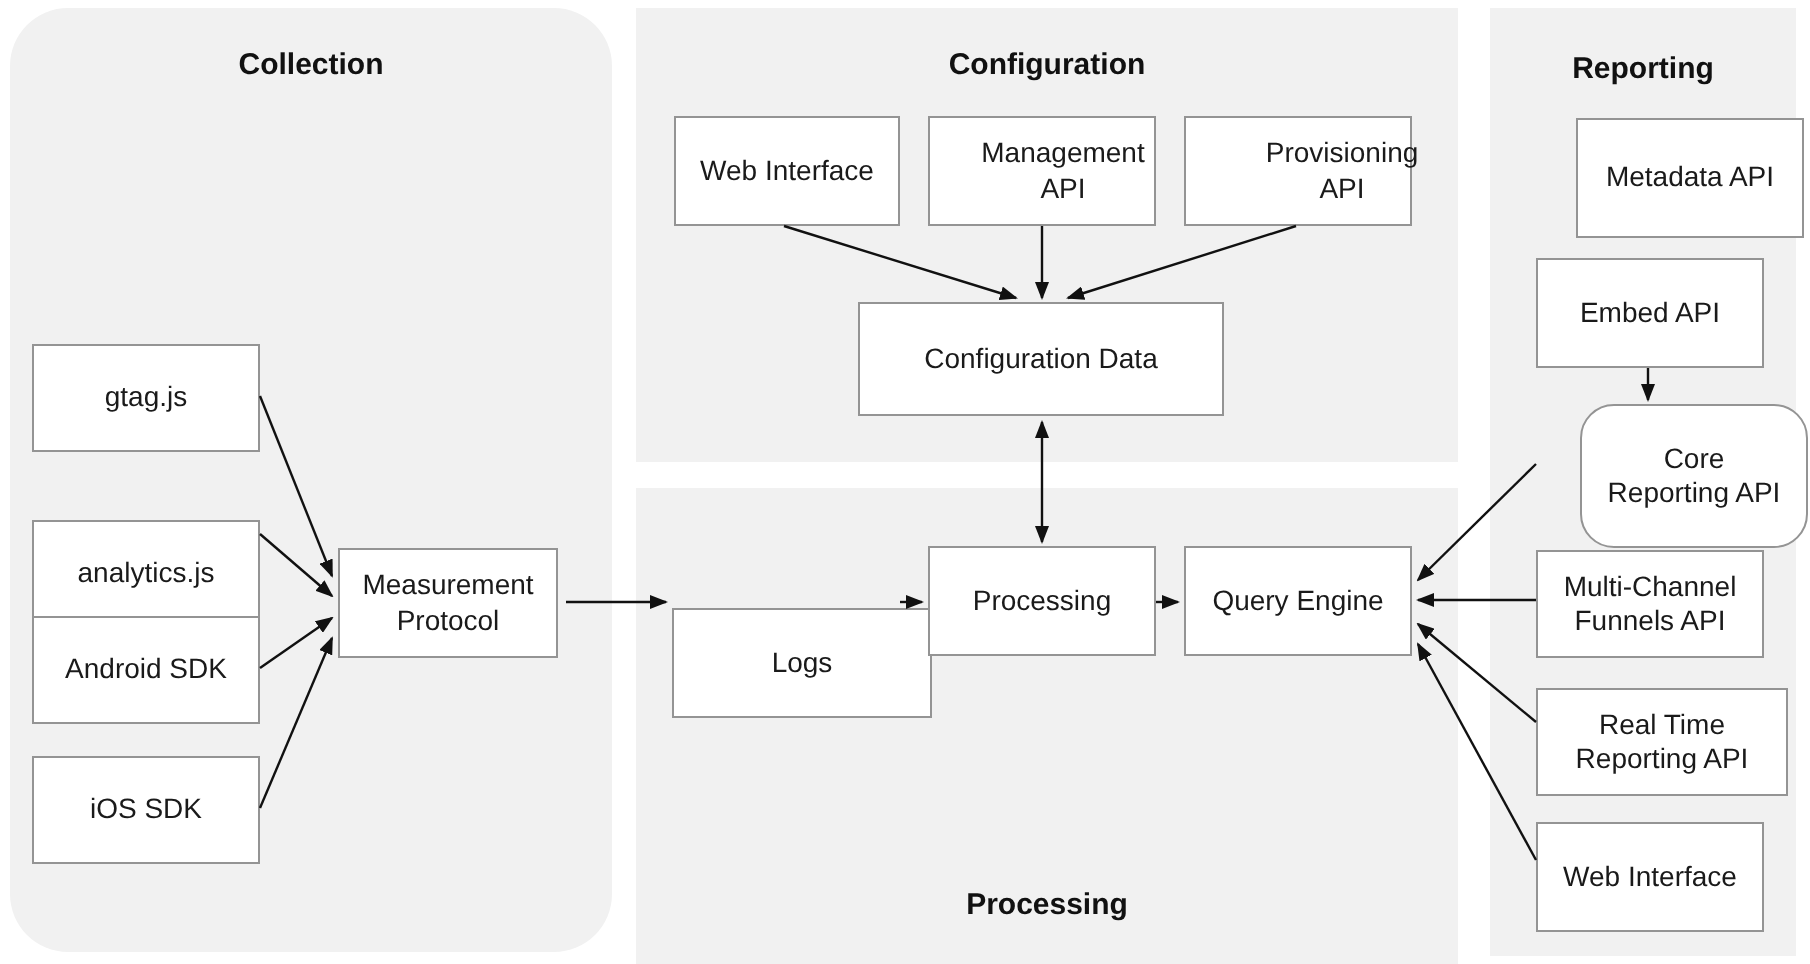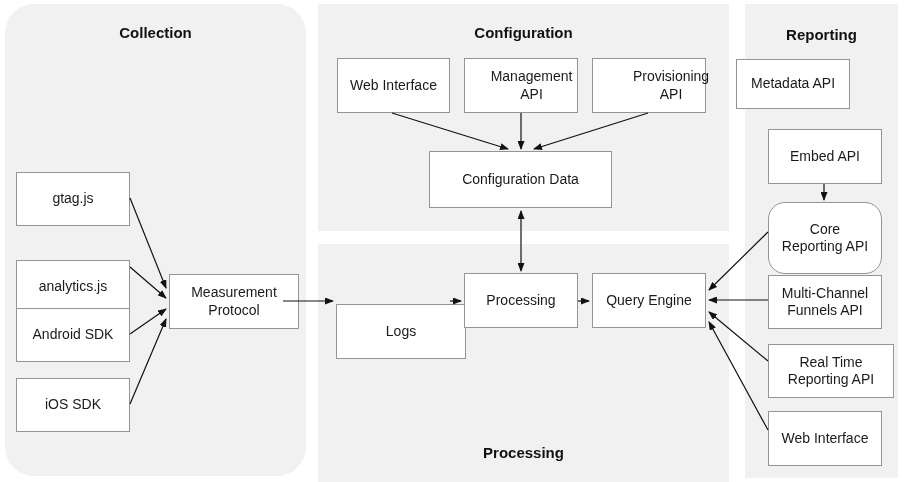--- a/index.html
+++ b/index.html
@@ -66,37 +66,37 @@
   </div>
 
   <div class="panel" style="left:745px; top:4px; width:153px; height:474px;">
     <div class="panel-title" style="top:22px;">Reporting</div>
   </div>
 
   <div class="node" style="left:16px; top:172px; width:114px; height:54px;">gtag.js</div>
   <div class="node" style="left:16px; top:240px; width:114px; height:54px;margin-top:20px;">analytics.js</div>
   <div class="node" style="left:16px; top:308px; width:114px; height:54px;">Android SDK</div>
   <div class="node" style="left:16px; top:378px; width:114px; height:54px;">iOS SDK</div>
-  <div class="node" style="left:169px; top:274px; width:130px; height:55px;">Measurement
+  <div class="node" style="left:169px; top:274px; width:110px; height:55px;">Measurement
 Protocol</div>
 
   <div class="node" style="left:337px; top:58px; width:113px; height:55px;">Web Interface</div>
   <div class="node" style="left:464px; top:58px; width:114px; height:55px;padding-left:21px;">Management
 API</div>
   <div class="node" style="left:592px; top:58px; width:114px; height:55px;padding-left:44px;">Provisioning
 API</div>
   <div class="node" style="left:429px; top:151px; width:183px; height:57px;">Configuration Data</div>
 
   <div class="node" style="left:336px; top:273px; width:130px; height:55px;margin-top:31px;">Logs</div>
   <div class="node" style="left:464px; top:273px; width:114px; height:55px;">Processing</div>
   <div class="node" style="left:592px; top:273px; width:114px; height:55px;">Query Engine</div>
 
-  <div class="node" style="left:736px; top:59px; width:114px; height:50px;">Metadata API</div>
+  <div class="node" style="left:788px; top:59px; width:114px; height:60px;">Metadata API</div>
   <div class="node" style="left:768px; top:129px; width:114px; height:55px;">Embed API</div>
-  <div class="node" style="left:768px; top:202px; width:114px; height:72px;border-radius:17px;">Core
+  <div class="node" style="left:790px; top:202px; width:114px; height:72px;border-radius:17px;">Core
 Reporting API</div>
   <div class="node" style="left:768px; top:275px; width:114px; height:54px;">Multi-Channel
 Funnels API</div>
   <div class="node" style="left:768px; top:344px; width:126px; height:54px;">Real Time
 Reporting API</div>
   <div class="node" style="left:768px; top:411px; width:114px; height:55px;">Web Interface</div>
 
   <svg class="arrows" viewBox="0 0 905 482">
     <defs>
       <marker id="ah" markerWidth="9" markerHeight="7" refX="8" refY="3.5" orient="auto" markerUnits="userSpaceOnUse">

